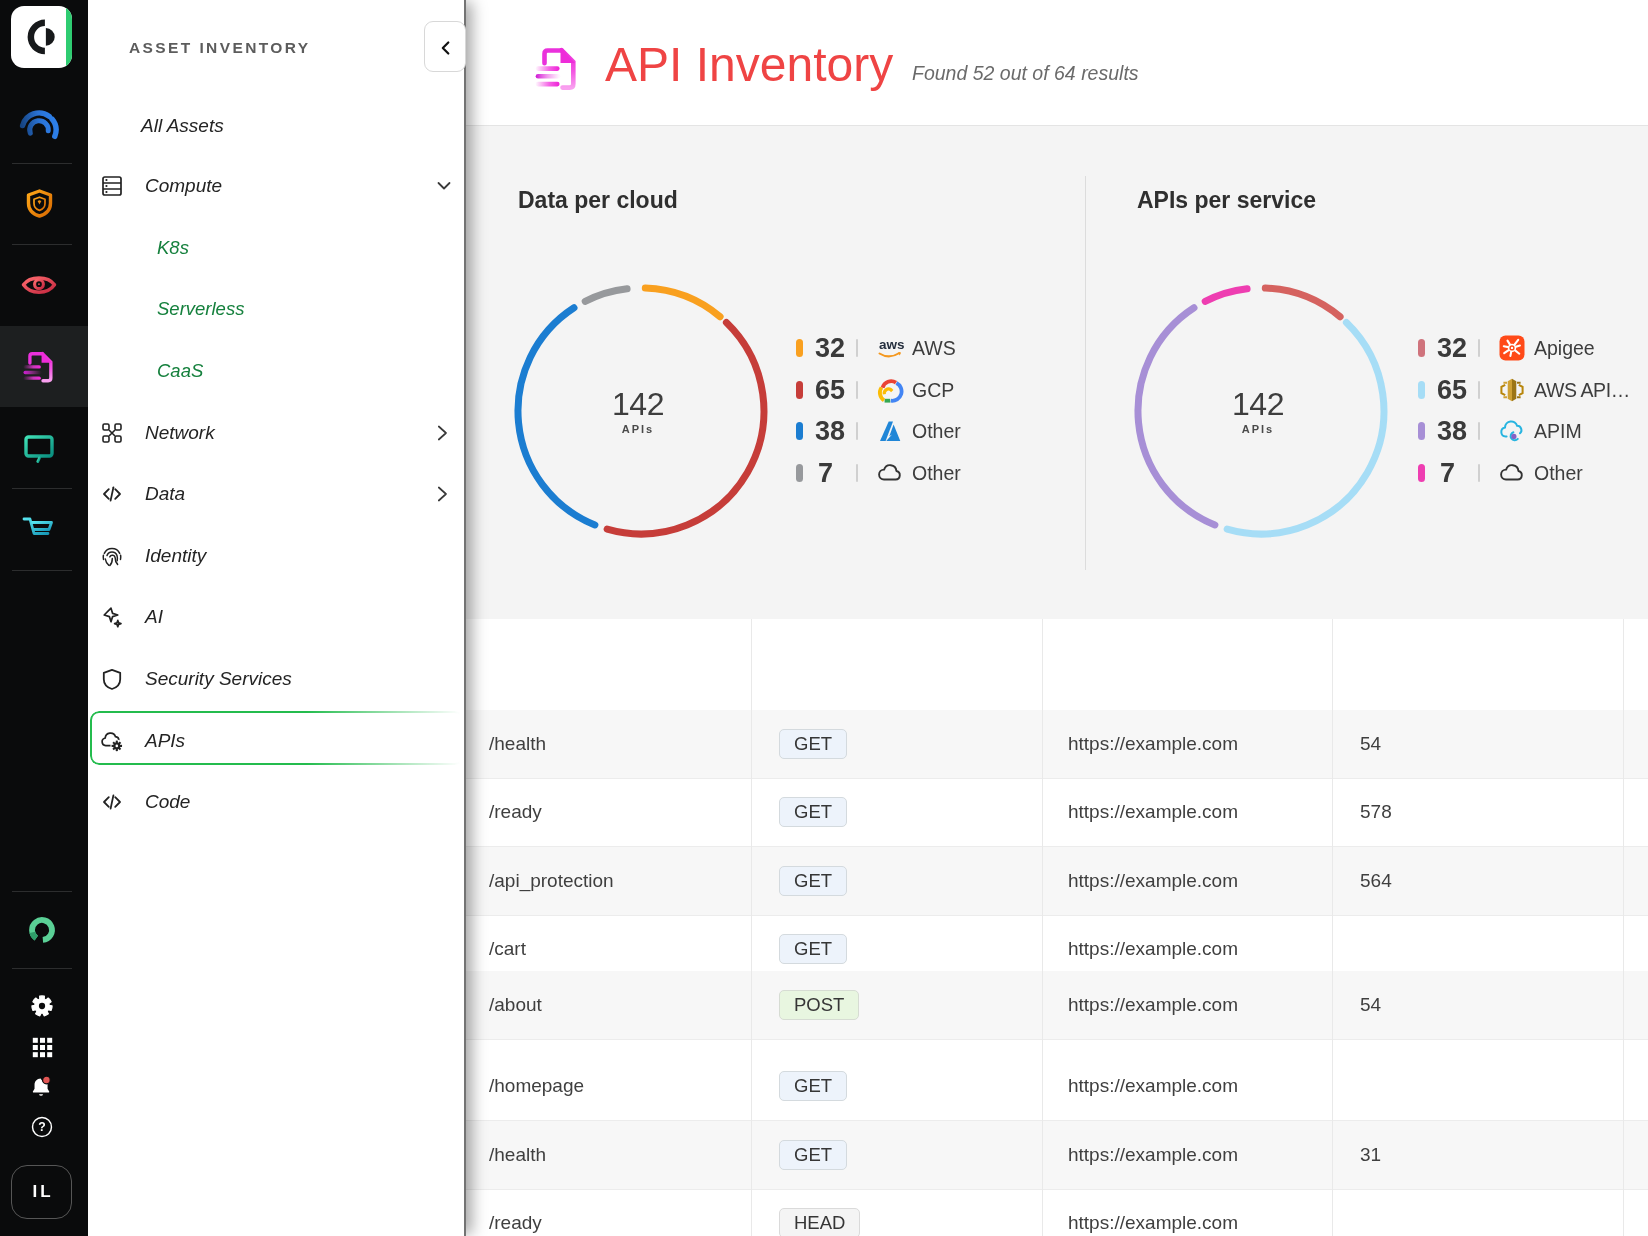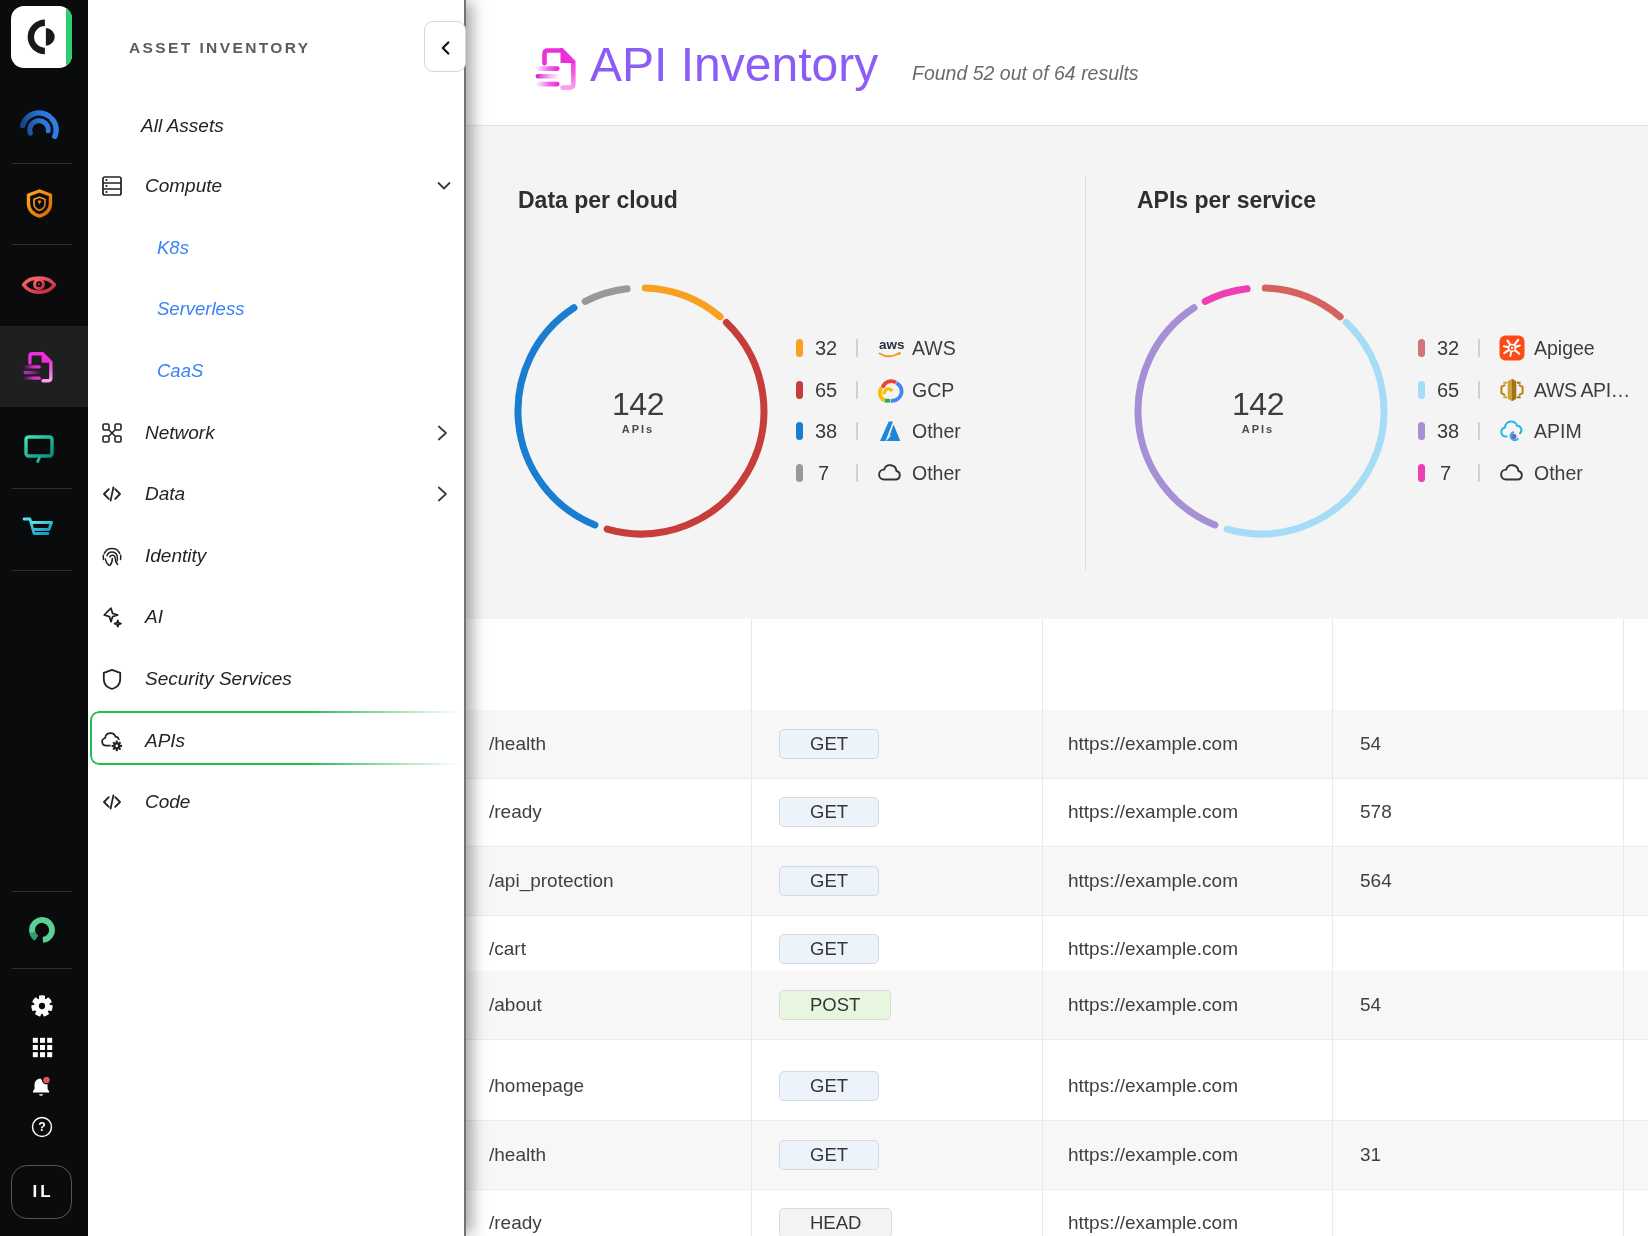--- a/index.html
+++ b/index.html
@@ -13,52 +13,52 @@
   
   #side { position:absolute; left:88px; top:0; width:378px; height:1236px; background:#ffffff; z-index:20;
     border-right:2px solid #737373; box-shadow:8px 0 14px -2px rgba(0,0,0,0.35); }
   #stitle { position:absolute; left:41px; top:39px; font-size:15.5px; font-weight:700; letter-spacing:2.4px; color:#5c5c5c; }
   #collapse { position:absolute; left:336px; top:21px; width:42px; height:51px; background:#fff;
     border:1px solid #d8d8d8; border-radius:9px; }
   #collapse svg { position:absolute; left:11px; top:16px; }
   .nav { position:absolute; left:0; width:378px; height:54px; }
   .nav .txt { position:absolute; left:57px; top:50%; transform:translateY(-50%);
     font-size:19px; font-style:italic; font-weight:400; color:#242424; white-space:nowrap; }
-  .nav .sub { left:69px; font-weight:400; font-size:18.5px; color:#3b82f6; }
+  .nav .sub { left:69px; font-weight:400; font-size:18.5px; color:#15803d; }
   .nav .ic { position:absolute; left:12px; top:50%; transform:translateY(-50%); width:24px; height:24px; }
   .nav .chev { position:absolute; left:349px; top:50%; transform:translateY(-50%); }
   #apihl { position:absolute; left:2px; top:711px; width:374px; height:54px; border:2px solid #24bc4e; border-radius:9px;
     -webkit-mask-image:linear-gradient(to right,#000 58%,transparent 99%); mask-image:linear-gradient(to right,#000 58%,transparent 99%); }
   
   #main { position:absolute; left:466px; top:0; width:1182px; height:1236px; background:#f4f4f4; }
   #mhead { position:absolute; left:0; top:0; width:1182px; height:126px; background:#fff; border-bottom:1px solid #e4e4e4; }
-  #mtitle { position:absolute; left:124px; top:37px; font-size:48px; color:#8b5cf6; }
+  #mtitle { position:absolute; left:139px; top:37px; font-size:48px; color:#ef4444; }
   #msub { position:absolute; left:446px; top:62px; font-size:19.5px; font-style:italic; color:#6a6a6a; }
   .ctitle { position:absolute; top:187px; font-size:23px; font-weight:700; color:#2f2f2f; }
   #vdiv { position:absolute; left:619px; top:176px; width:1px; height:394px; background:#dcdcdc; }
   .donut { position:absolute; top:281px; width:260px; height:260px; }
   .dnum { position:absolute; top:386px; width:260px; text-align:center; font-size:32px; font-weight:400; color:#3e3e3e; letter-spacing:-0.5px; }
   .dlab { position:absolute; top:423px; width:260px; text-align:center; font-size:11px; font-weight:600; letter-spacing:2px; color:#4a4a4a; }
   .leg { position:absolute; width:240px; height:166px; }
   .lrow { position:absolute; left:0; width:240px; height:28px; }
   .lbar { position:absolute; left:0; top:5px; width:7px; height:18px; border-radius:3.5px; }
-  .lnum { position:absolute; left:19px; top:50%; transform:translateY(-50%); font-size:20px; font-weight:400; color:#3a3a3a; }
+  .lnum { position:absolute; left:19px; top:50%; transform:translateY(-50%); font-size:27px; font-weight:700; color:#3a3a3a; }
   .ldiv { position:absolute; left:60px; top:5px; width:2px; height:18px; background:#d0d0d0; border-radius:1px; }
   .lico { position:absolute; left:80px; top:0; width:28px; height:28px; }
   .llab { position:absolute; left:116px; top:50%; transform:translateY(-50%); font-size:19.5px; color:#3d3d3d; white-space:nowrap; }
   
   #table { position:absolute; left:0; top:619px; width:1182px; height:617px; background:#fff; }
   .hrow { position:absolute; left:0; top:0; width:1182px; height:91px; background:#fff; border-bottom:1px solid #e3e3e3; }
   .hcell { position:absolute; top:53%; transform:translateY(-50%); font-size:17.5px; letter-spacing:2px; color:#6b6b6b; font-weight:400; }
   .colb { position:absolute; top:0; width:1px; height:617px; background:#e9e9e9; }
   .trow { position:absolute; left:0; width:1182px; height:68.5px; border-bottom:1px solid #ececec; }
   .trow.odd { background:#f7f7f7; }
   .tc { position:absolute; top:50%; transform:translateY(-50%); font-size:19px; color:#3f3f3f; }
   .badge { position:absolute; left:313px; top:50%; transform:translateY(-50%); height:30px; line-height:27px;
-    padding:0 30px; border-radius:5px; font-size:18.5px; color:#363636; }
+    padding:0 14px; border-radius:5px; font-size:18.5px; color:#363636; }
   .bget { background:#edf3fb; border:1.5px solid #d4dade; }
   .bpost { background:#e8f6e0; border:1.5px solid #d6dcd3; }
   .bhead { background:#f4f4f4; border:1.5px solid #dadada; }
   .funnel { position:absolute; top:53%; transform:translateY(-50%); }
 </style>
 </head>
 <body>
 
 <div id="main">
   <div id="mhead">

